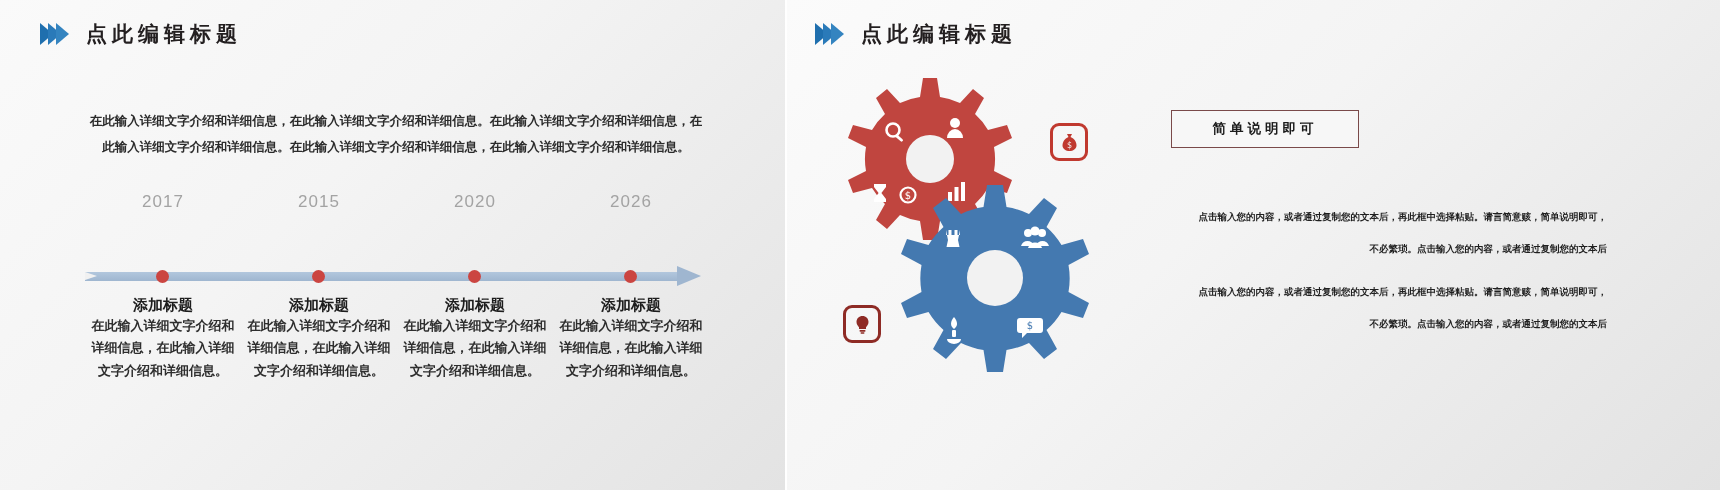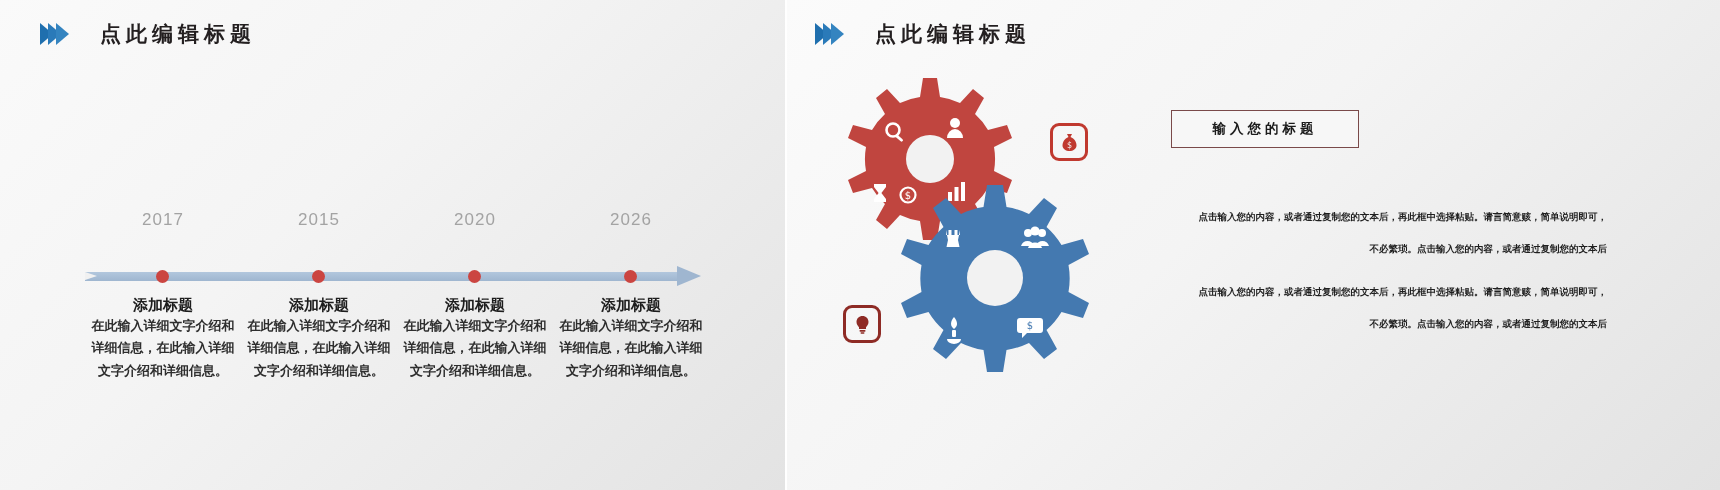--- a/index.html
+++ b/index.html
@@ -32,36 +32,35 @@
     border-top: 11px solid transparent;
     border-bottom: 11px solid transparent;
     border-left: 13px solid #2d78b8;
     margin-right: -5px;
   }
   .chev.c1 { border-left-color: #1f6fae; }
   .chev.c2 { border-left-color: #2a7ab9; }
   .chev.c3 { border-left-color: #3484c0; }
   .header-title {
     font-size: 21px; font-weight: bold; color: #231f20;
-    letter-spacing: 5px; margin-left: 36px;
+    letter-spacing: 5px; margin-left: 22px;
     font-family: "DejaVu Sans", "Liberation Sans", sans-serif;
   }
 
   
   .intro-para {
     position: absolute; left: 85px; top: 108px; width: 622px;
     font-size: 12.5px; line-height: 2.05; color: #2b2b2b;
     text-align: center; font-weight: bold;
     font-family: "DejaVu Sans", "Liberation Sans", sans-serif;
   }
 
   .years-row {
     position: absolute; left: 85px; top: 192px; width: 625px;
     display: flex;
-    margin-top: 18px;
   }
   .year {
     width: 156px; text-align: center;
     font-size: 17px; color: #a3a3a3; letter-spacing: 1px;
     font-family: "Liberation Sans", sans-serif;
   }
 
   .timeline {
     position: absolute; left: 85px; top: 266px; width: 630px; height: 20px;
   }
@@ -143,20 +142,21 @@
 
     <div class="slide-header" style="left:40px; top:20px;">
       <div class="chev-group">
         <div class="chev c1"></div>
           <div class="chev c2"></div>
           <div class="chev c3"></div>
       </div>
       <div class="header-title">点此编辑标题</div>
     </div>
 
+    <div class="intro-para">在此输入详细文字介绍和详细信息，在此输入详细文字介绍和详细信息。在此输入详细文字介绍和详细信息，在此输入详细文字介绍和详细信息。在此输入详细文字介绍和详细信息，在此输入详细文字介绍和详细信息。</div>
 
     <div class="years-row">
       <div class="year">2017</div>
       <div class="year">2015</div>
       <div class="year">2020</div>
       <div class="year">2026</div>
     </div>
 
     <div class="timeline">
       <div class="tl-bar"></div>
@@ -293,21 +293,21 @@
         <svg width="21" height="21" viewBox="0 0 21 21">
           <path d="M 10.5,2 C 14,2 16.5,4.6 16.5,8 C 16.5,10.4 15,11.8 14,13.2 L 14,15 L 7,15 L 7,13.2
                    C 6,11.8 4.5,10.4 4.5,8 C 4.5,4.6 7,2 10.5,2 Z" fill="#8e2b25"></path>
           <rect x="7.5" y="16" width="6" height="1.7" rx="0.8" fill="#8e2b25"></rect>
           <rect x="8.5" y="18.3" width="4" height="1.5" rx="0.7" fill="#8e2b25"></rect>
         </svg>
       </div>
     </div>
 
     <div class="title-box" style="left:386px; top:110px;">
-      <span class="title-box-text">输入您的标题</span>
+      <span class="title-box-text">简单说明即可</span>
     </div>
 
     <div class="body-block" style="left:367px; top:212px;">
       <div class="body-line">点击输入您的内容，或者通过复制您的文本后，再此框中选择粘贴。请言简意赅，简单说明即可，</div>
       <div class="body-line">不必繁琐。点击输入您的内容，或者通过复制您的文本后</div>
     </div>
     <div class="body-block" style="left:367px; top:287px;">
       <div class="body-line">点击输入您的内容，或者通过复制您的文本后，再此框中选择粘贴。请言简意赅，简单说明即可，</div>
       <div class="body-line">不必繁琐。点击输入您的内容，或者通过复制您的文本后</div>
     </div>

